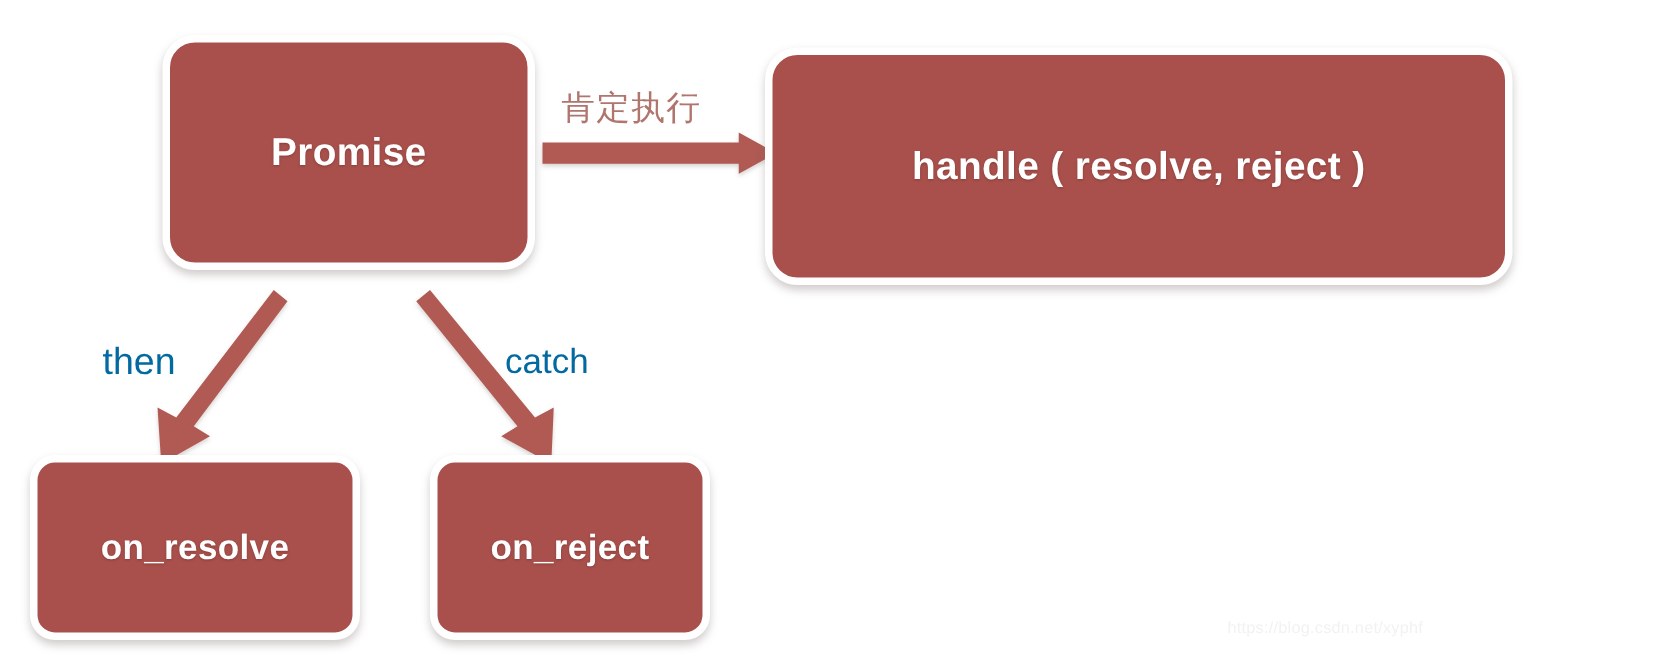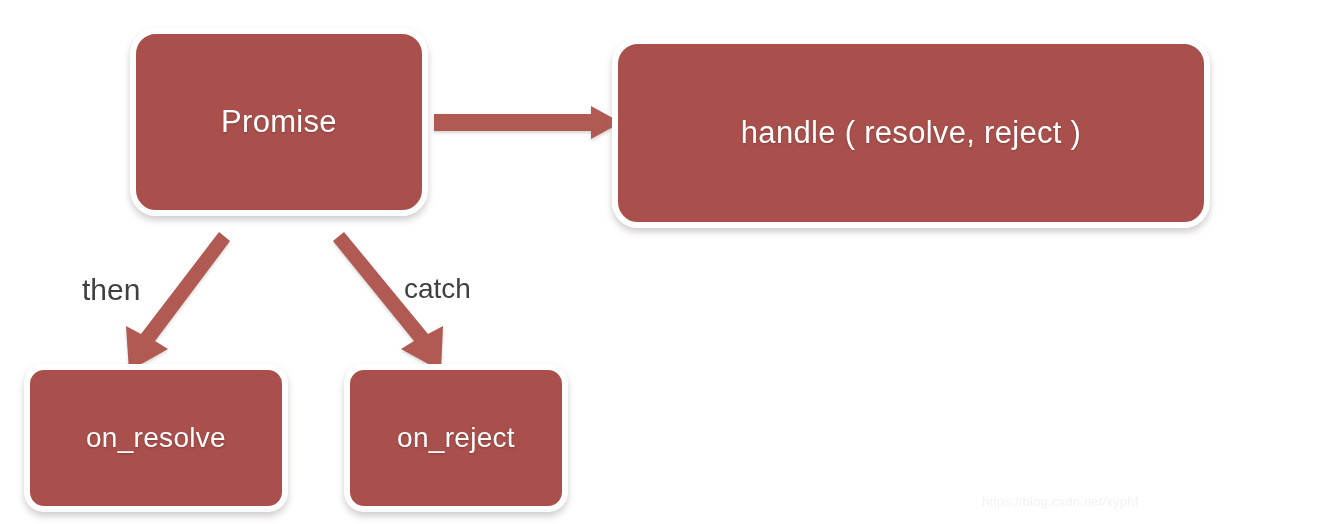--- a/index.html
+++ b/index.html
@@ -25,21 +25,21 @@
     border: 6px solid #ffffff;
     border-radius: 22px;
     display: flex;
     align-items: center;
     justify-content: center;
     box-shadow: 0 4px 7px rgba(120,110,105,0.35);
     -webkit-font-smoothing: antialiased;
   }
   .node-label {
     color: #ffffff;
-    font-weight: normal;
+    font-weight: bold;
     letter-spacing: 0.3px;
     text-shadow: 0 1px 2px rgba(90,40,38,0.45);
     white-space: nowrap;
   }
   #node-promise {
     left: 130px;
     top: 28px;
     width: 298px;
     height: 188px;
     border-radius: 26px;
@@ -78,21 +78,21 @@
     position: absolute;
     left: 0;
     top: 0;
     width: 1330px;
     height: 524px;
     pointer-events: none;
   }
   
   .edge-label {
     position: absolute;
-    color: #404040;
+    color: #0369a1;
     white-space: nowrap;
     -webkit-font-smoothing: antialiased;
   }
   #label-affirm {
     left: 449px;
     top: 68px;
     font-size: 27px;
     color: #b0756d;
     letter-spacing: 1px;
   }
@@ -151,20 +151,21 @@
   </div>
 
   <div class="node" id="node-on-resolve">
     <span class="node-label">on_resolve</span>
   </div>
 
   <div class="node" id="node-on-reject">
     <span class="node-label">on_reject</span>
   </div>
 
+  <div class="edge-label" id="label-affirm">肯定执行</div>
 
   <div class="edge-label" id="label-then">then</div>
 
   <div class="edge-label" id="label-catch">catch</div>
 
   <div id="watermark">https://blog.csdn.net/xyphf</div>
 
 </div>
 
 </body></html>

